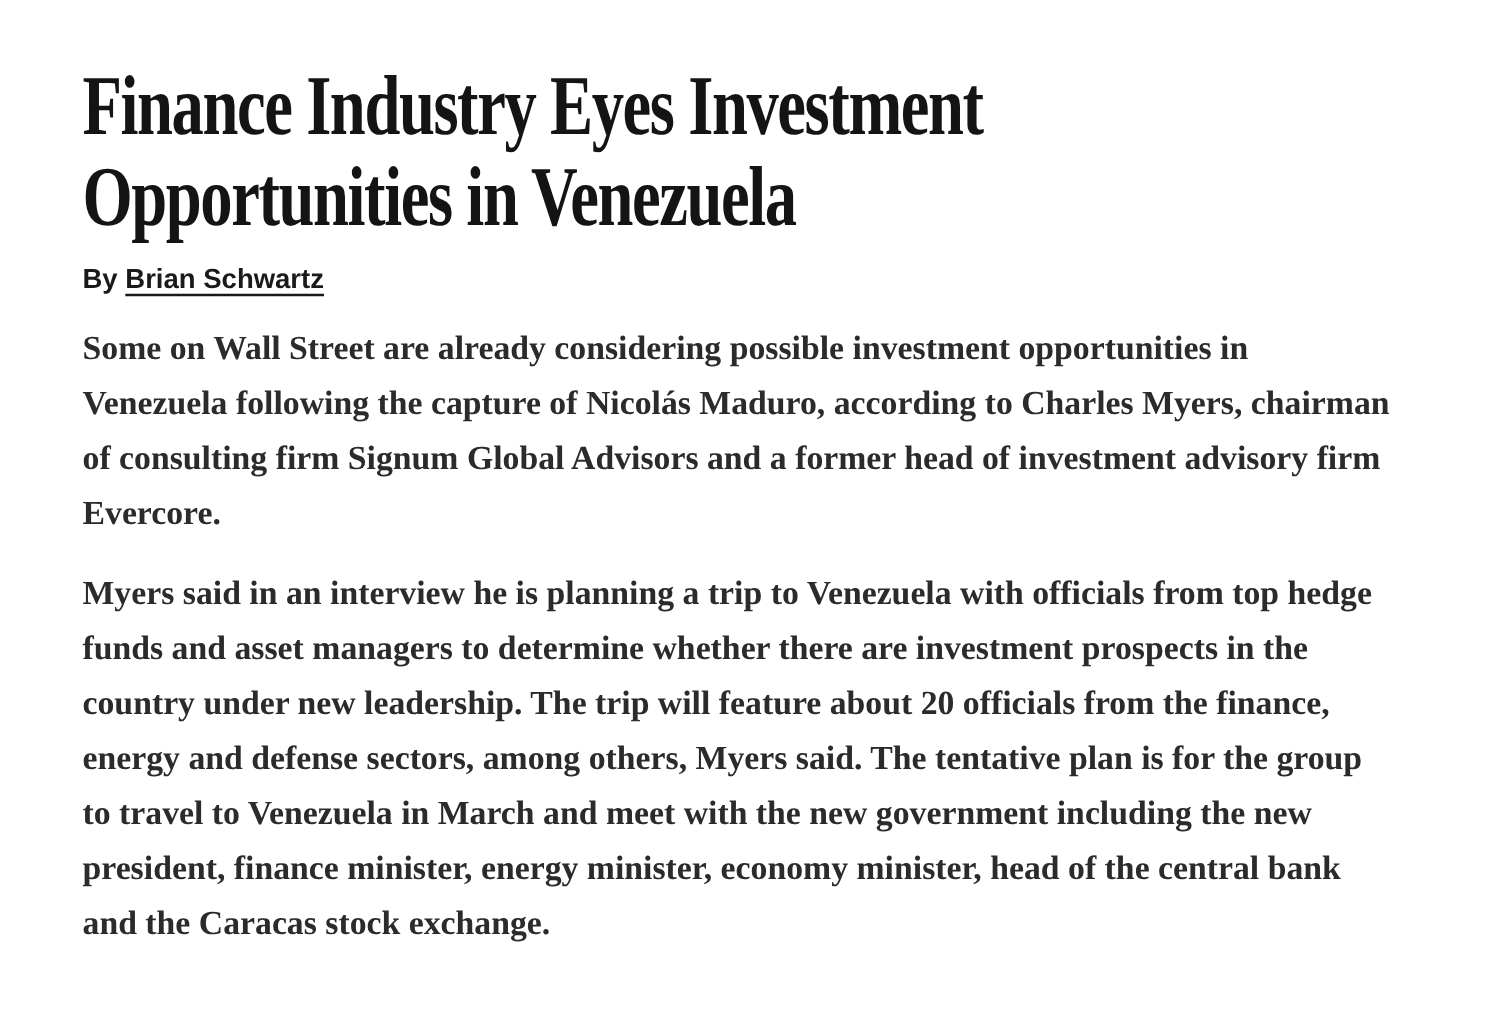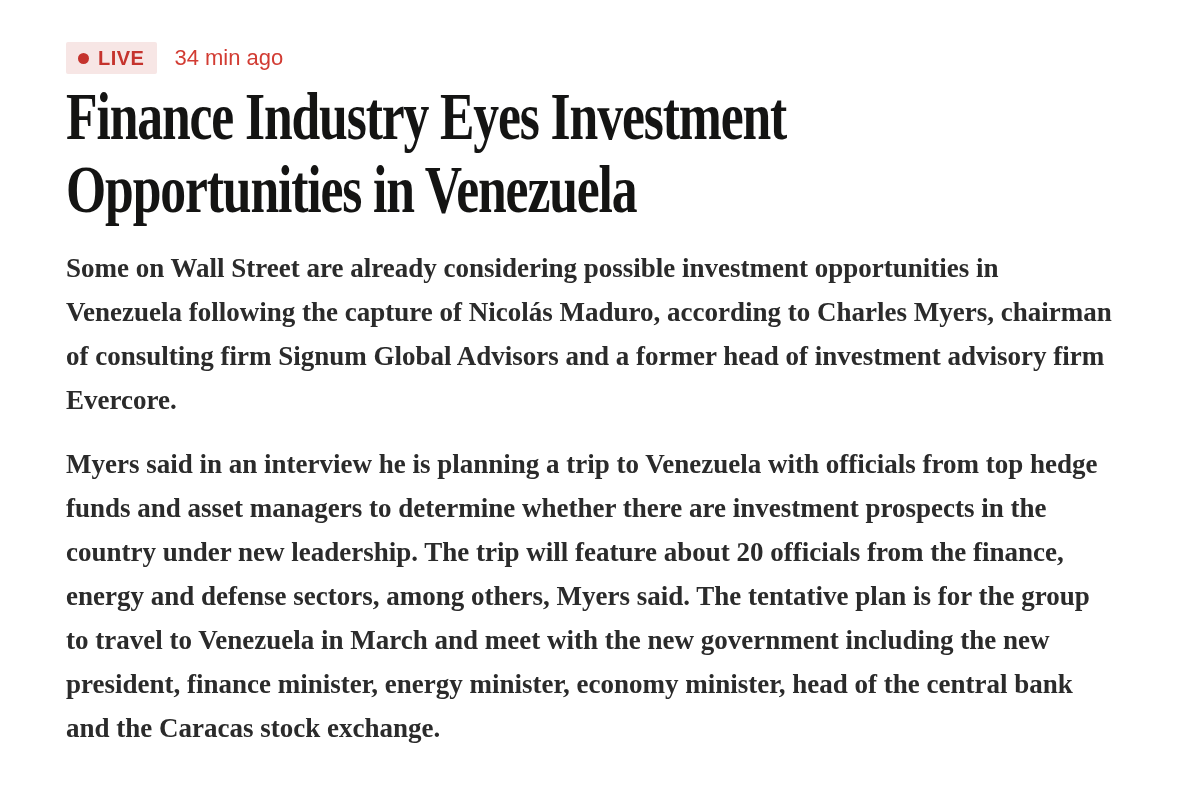--- a/index.html
+++ b/index.html
@@ -87,29 +87,26 @@
     margin: 20px 0 0 0;
     max-width: 1048px;
     font-weight: bold;
   }
 </style>
 </head>
 <body>
 
 <div class="page">
 
-  <div class="status-row">
-    <span class="live-badge">
-      <span class="live-dot"></span>
-      <span class="live-label">LIVE</span>
-    </span>
-    <span class="timestamp">34 min ago</span>
-  </div>
 
   <h1 class="headline">Finance Industry Eyes Investment
 Opportunities in Venezuela</h1>
 
+  <div class="byline">
+    <span class="byline-prefix">By</span>
+    <a class="author-link">Brian Schwartz</a>
+  </div>
 
   <p class="body-para">Some on Wall Street are already considering possible investment opportunities in Venezuela following the capture of Nicolás Maduro, according to Charles Myers, chairman of consulting firm Signum Global Advisors and a former head of investment advisory firm Evercore.</p>
 
   <p class="body-para">Myers said in an interview he is planning a trip to Venezuela with officials from top hedge funds and asset managers to determine whether there are investment prospects in the country under new leadership. The trip will feature about 20 officials from the finance, energy and defense sectors, among others, Myers said. The tentative plan is for the group to travel to Venezuela in March and meet with the new government including the new president, finance minister, energy minister, economy minister, head of the central bank and the Caracas stock exchange.</p>
 
 </div>
 
 </body></html>

